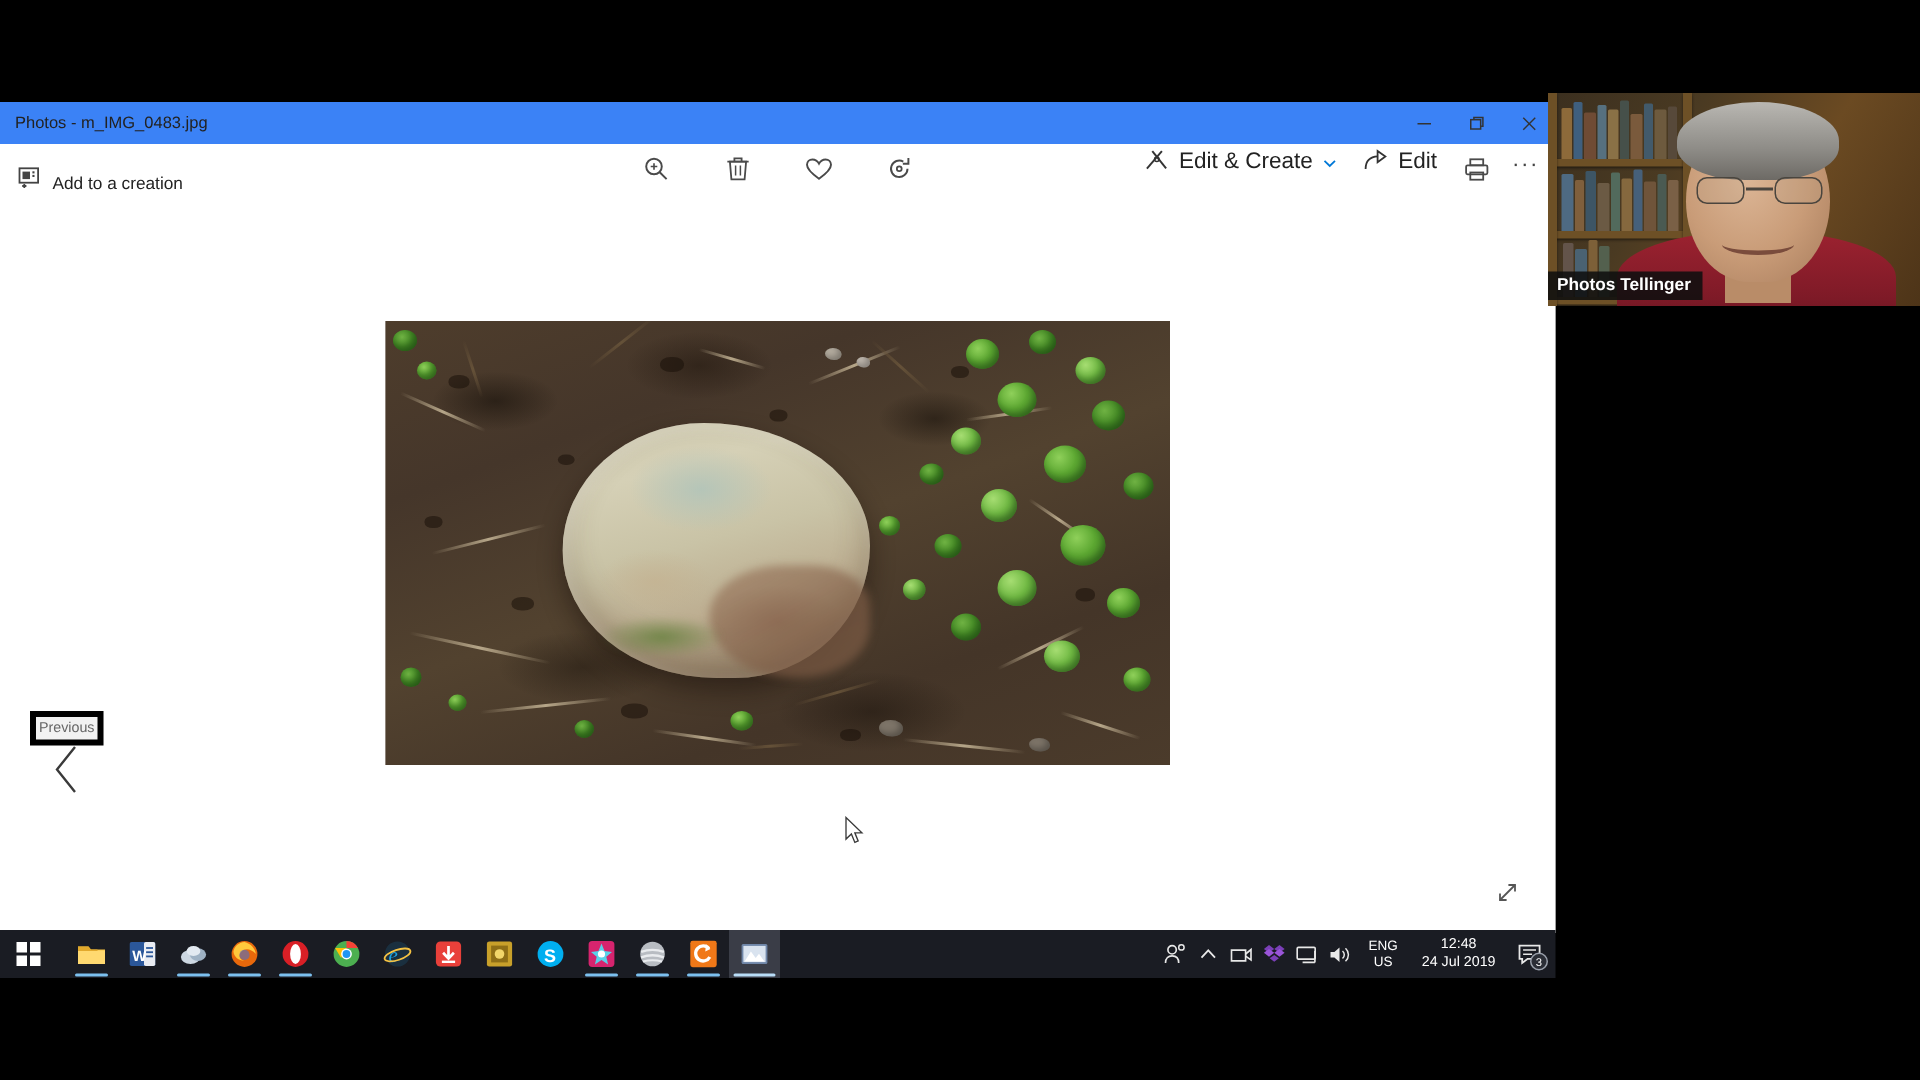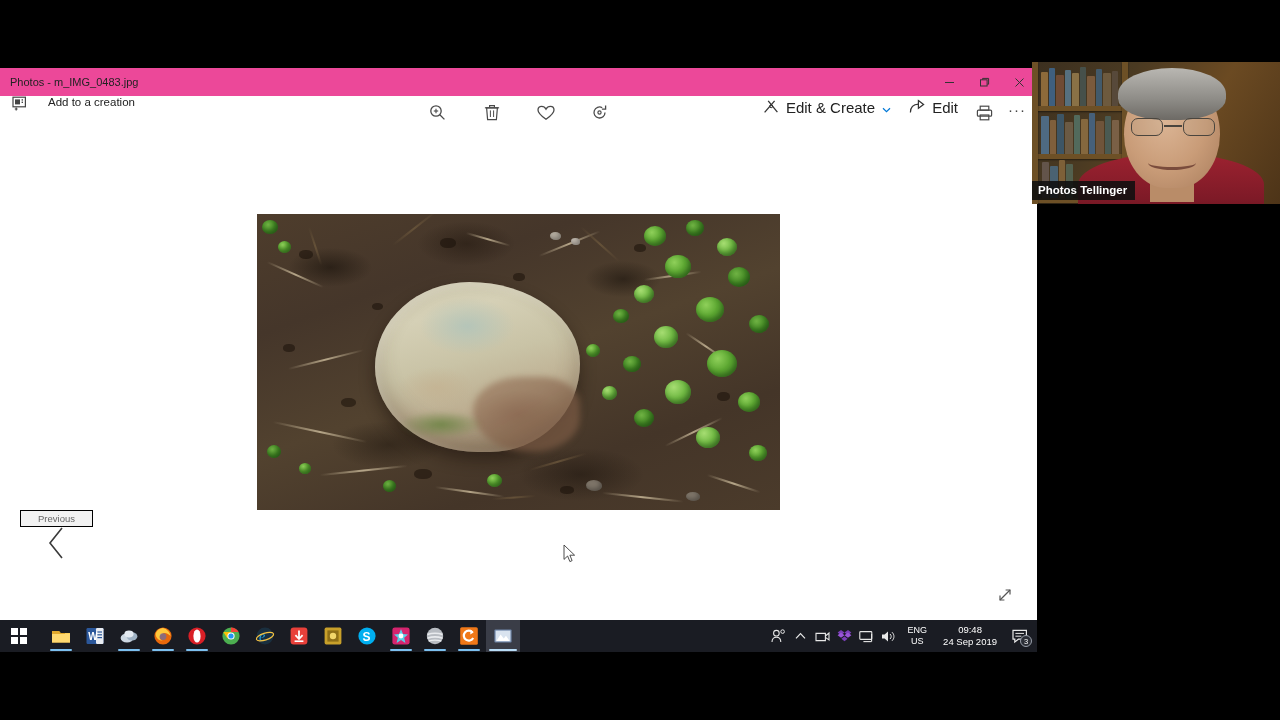--- a/index.html
+++ b/index.html
@@ -12,21 +12,21 @@
   #screen { position: relative; width: 1280px; height: 720px; background: #000; }
 
   
   #photos-window {
     position: absolute; left: 0; top: 68px;
     width: 1037px; height: 554px;
     background: #ffffff;
     overflow: hidden;
   }
   .titlebar {
-    position: relative; height: 28px; background: #ec4899;
+    position: relative; height: 28px; background: #3b82f6;
     display: flex; align-items: center;
   }
   .titlebar-text {
     font-size: 11px; color: #222; margin-left: 10px; white-space: nowrap;
   }
   .wincontrols {
     position: absolute; right: 0; top: 0; height: 28px; display: flex;
   }
   .wincontrol {
     width: 35px; height: 28px; display: flex; align-items: center; justify-content: center;
@@ -40,21 +40,21 @@
     display: flex; align-items: center;
   }
   .cmd-left { display: flex; align-items: center; height: 33px; }
   .see-all-photos {
     display: flex; align-items: center; gap: 7px;
     background: #0078d7; color: #fff;
     height: 33px; padding: 0 14px 0 11px;
     font-size: 11.5px; white-space: nowrap;
   }
   .add-creation {
-    display: flex; align-items: flex-start; gap: 20px;
+    display: flex; align-items: flex-end; gap: 7px;
     color: #222; height: 33px; padding: 0 12px;
     font-size: 11.5px; white-space: nowrap;
   }
 
   .cmd-center {
     position: absolute; left: 0; right: 0; top: 0; height: 33px;
     display: flex; align-items: center; justify-content: center; gap: 24px;
     pointer-events: none;
   }
   .cmd-center .icon-btn { pointer-events: auto; }
@@ -169,22 +169,22 @@
   }
 
   
   .prev-nav {
     position: absolute; left: 20px; top: 345px;
     display: flex; flex-direction: column; align-items: center;
     z-index: 30;
   }
   .prev-tip {
     background: #f2f2f2; color: #666; font-size: 9.5px;
-    padding: 2px 17px; border: 1px solid #000000;
-    margin-bottom: 2px; white-space: nowrap; margin-top: 36px;
+    padding: 2px 2px; border: 4px solid #000000;
+    margin-bottom: 2px; white-space: nowrap;
   }
   .prev-chev { color: #3a3a3a; margin-top: -4px; }
 
   
   .fullscreen-btn {
     position: absolute; right: 18px; bottom: 14px;
     width: 28px; height: 26px;
     display: flex; align-items: center; justify-content: center;
     color: #555;
   }
@@ -731,22 +731,22 @@
           <path d="M1 4.6 H3.6 L7 1.6 V11.4 L3.6 8.4 H1 Z" fill="currentColor"></path>
           <path d="M9 4 C10.6 5.4 10.6 7.6 9 9" fill="none" stroke="currentColor" stroke-width="1"></path>
           <path d="M11 2.2 C13.6 4.6 13.6 8.4 11 10.8" fill="none" stroke="currentColor" stroke-width="1"></path>
         </svg>
       </div>
       <div class="tray-lang">
         <span>ENG</span>
         <span>US</span>
       </div>
       <div class="tray-clock">
-        <span>09:48</span>
-        <span>24 Sep 2019</span>
+        <span>12:48</span>
+        <span>24 Jul 2019</span>
       </div>
       <div class="tray-notif">
         <svg width="16" height="15" viewBox="0 0 16 15">
           <path d="M1 1.4 H14.4 V10.2 H6.4 L2.8 13 V10.2 H1 Z" fill="none" stroke="currentColor" stroke-width="1.2"></path>
           <line x1="3.4" y1="4.4" x2="12" y2="4.4" stroke="currentColor" stroke-width="1"></line>
           <line x1="3.4" y1="7.2" x2="9.4" y2="7.2" stroke="currentColor" stroke-width="1"></line>
         </svg>
         <div class="notif-badge">3</div>
       </div>
     </div>

